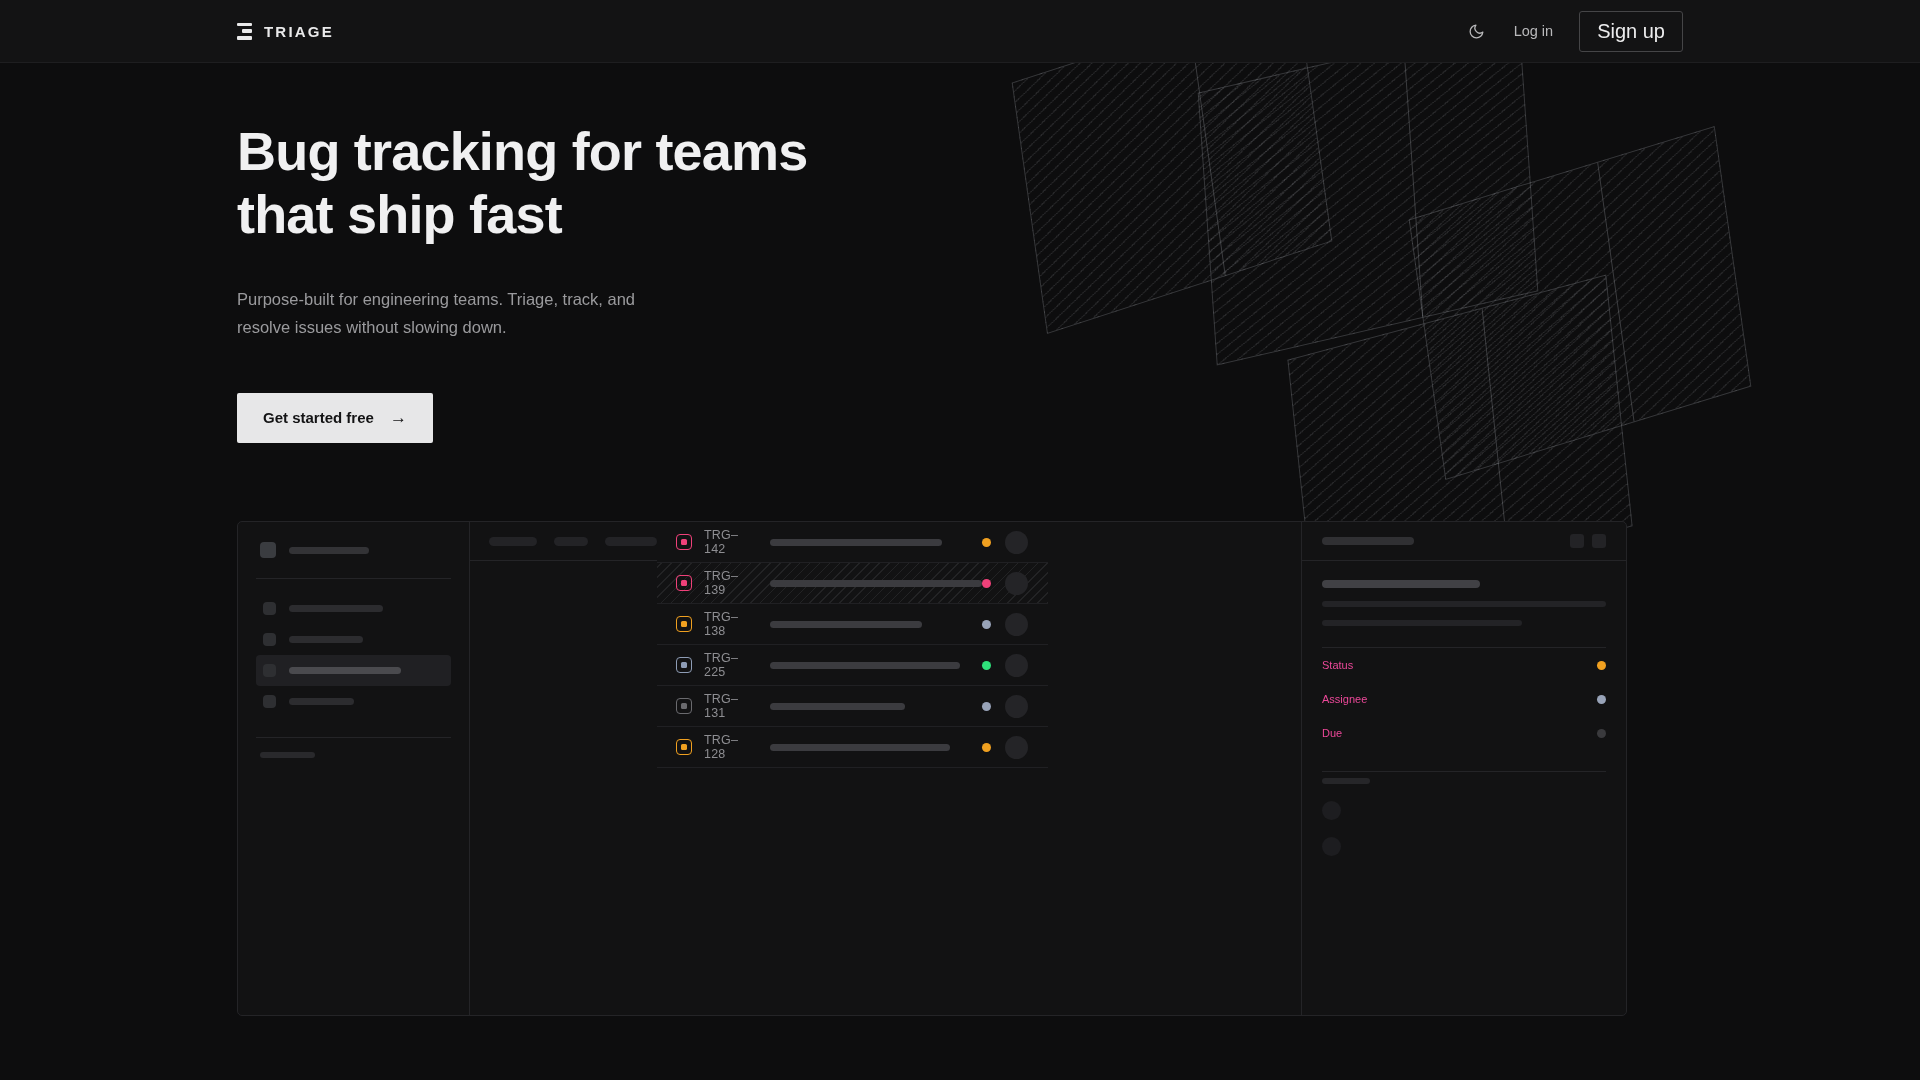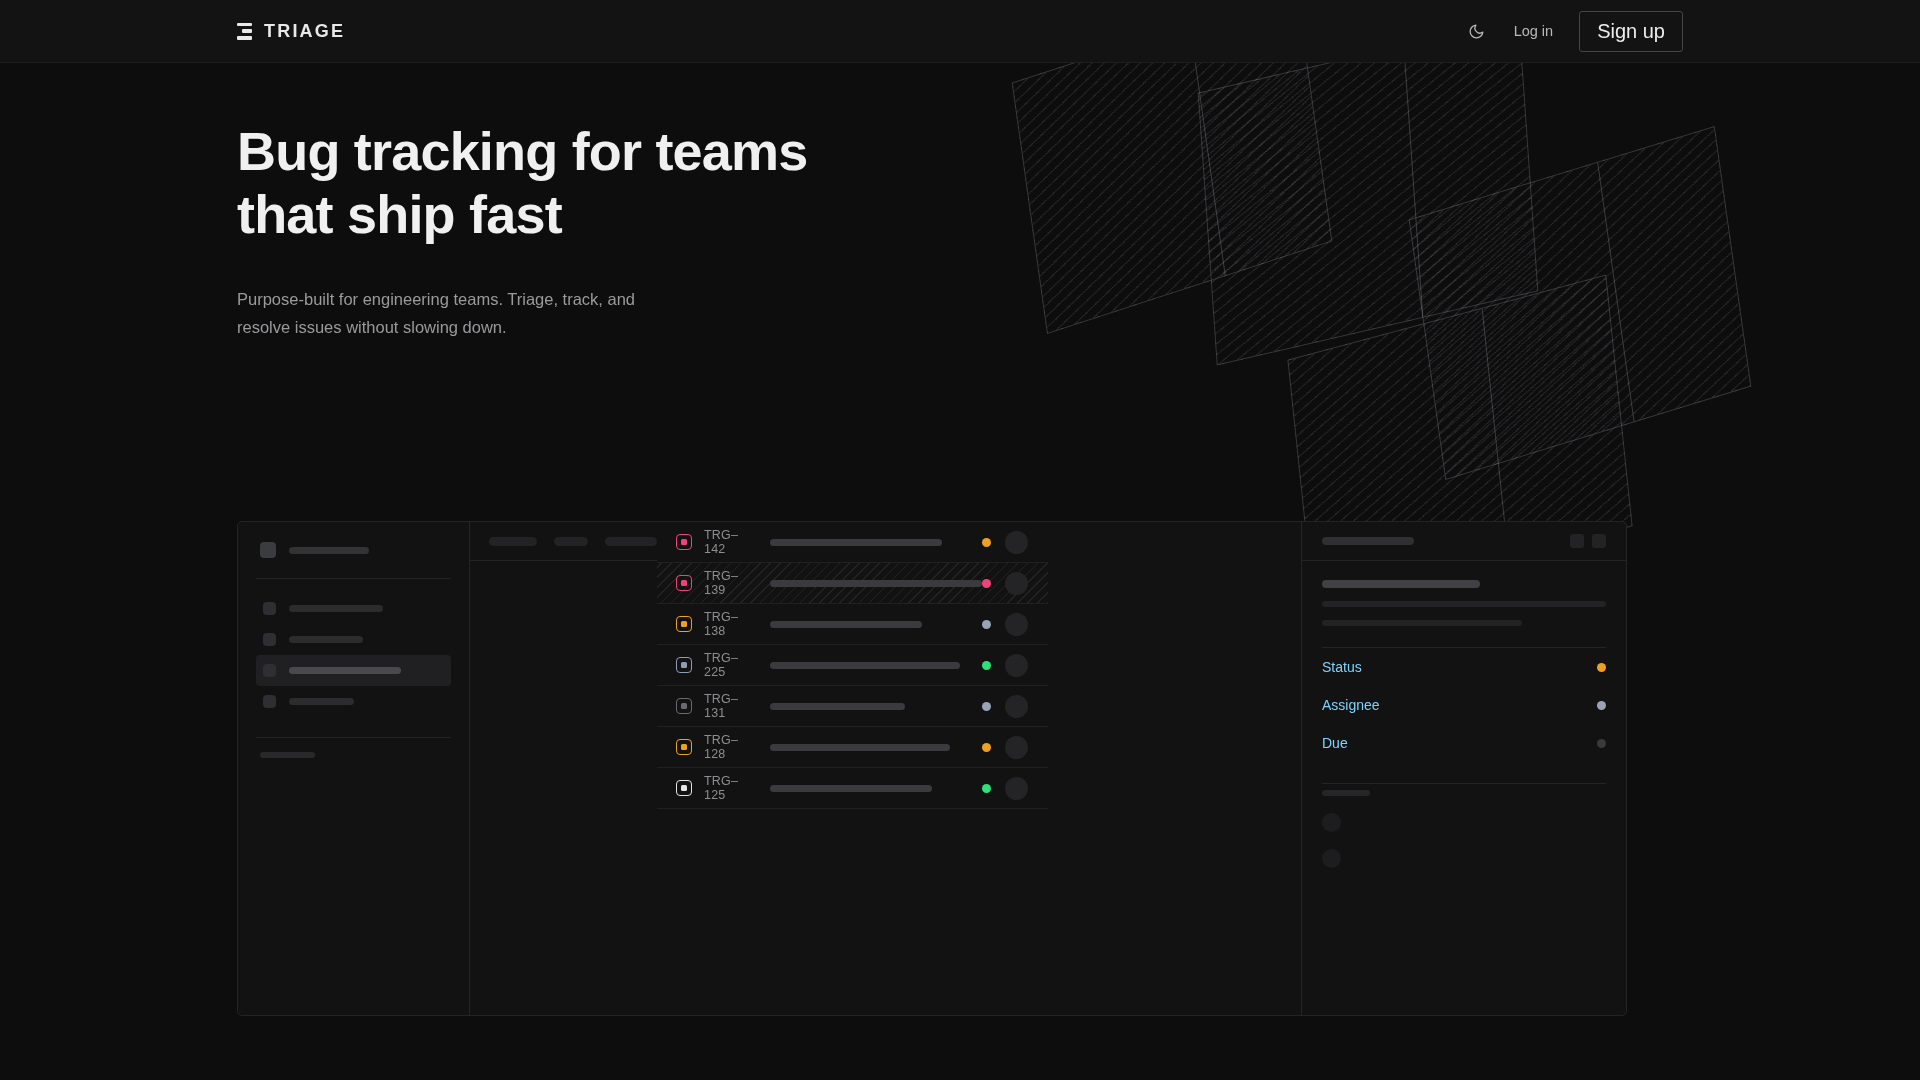--- a/index.html
+++ b/index.html
@@ -19,21 +19,21 @@
     border-bottom:1px solid #1e1e20;
     z-index:30;
   }
   .brand { display:flex; align-items:center; gap:12px; margin-left:237px; }
   .brand-mark { width:15px; height:17px; display:flex; flex-direction:column; justify-content:space-between; }
   .brand-mark i { display:block; height:3.5px; background:#e9e9ea; border-radius:1px; }
   .brand-mark i:nth-child(1){ width:15px; }
   .brand-mark i:nth-child(2){ width:10px; margin-left:5px; }
   .brand-mark i:nth-child(3){ width:15px; }
   .brand-name {
-    font-size:18px; font-weight:700; letter-spacing:2.2px; color:#e9e9ea;
+    font-size:15px; font-weight:700; letter-spacing:2.2px; color:#e9e9ea;
   }
   .header-right {
     margin-left:auto; margin-right:237px;
     display:flex; align-items:center; gap:26px;
   }
   .moon-btn { width:22px; height:22px; display:flex; align-items:center; justify-content:center; cursor:pointer; }
   .login-link { font-size:14.5px; color:#b9b9bb; cursor:pointer; }
   .signup-btn {
     font-size:20px; color:#ededee;
     border:1px solid #454547; border-radius:3px;
@@ -169,21 +169,21 @@
   .detail-actions { margin-left:auto; display:flex; gap:8px; }
   .sq-btn { width:14px; height:14px; border-radius:3px; background:#232326; }
   .detail-body { padding:19px 20px 0 20px; }
   .d-title { height:8px; width:158px; border-radius:4px; background:#414145; }
   .d-line { height:6px; border-radius:3px; background:#232326; margin-top:13px; }
   .d-div { height:1px; background:#242427; margin:21px 0 0 0; }
   .meta-row {
     display:flex; align-items:center; justify-content:space-between;
     padding:11px 0;
   }
-  .meta-label { font-size:14px; color:#7dd3fc; }
+  .meta-label { font-size:11px; color:#ec4899; }
   .meta-dot { width:9px; height:9px; border-radius:50%; }
   .act-label { height:6px; width:48px; border-radius:3px; background:#262629; margin-top:6px; }
   .act-avatar { width:19px; height:19px; border-radius:50%; background:#1d1d20; margin-top:17px; }
 </style>
 </head>
 <body>
 
 <div class="page">
 
   <div class="header">
@@ -219,20 +219,24 @@
     <div class="sheet sheet-d">
         <span class="fold"></span>
       </div>
   </div>
 
   <div class="hero">
     <h1>Bug tracking for teams
 that ship fast</h1>
     <p>Purpose-built for engineering teams. Triage, track, and
 resolve issues without slowing down.</p>
+    <button class="cta">
+      <span>Get started free</span>
+      <span class="arrow">→</span>
+    </button>
   </div>
 
   <div class="app">
 
     <div class="app-sidebar">
       <div class="ws-head">
         <span class="ws-avatar"></span>
         <span class="ws-bar"></span>
       </div>
       <div class="side-div"></div>
@@ -326,31 +330,20 @@
             </span>
           </div>
           <div class="row">
             <span class="row-badge" style="border:1px solid #f0a020">
               <i style="background:#f0a020"></i>
             </span>
             <span class="row-id">TRG–128</span>
             <span class="row-title" style="width:180px"></span>
             <span class="row-right">
               <span class="status-dot" style="background:#f0a020"></span>
-              <span class="row-avatar"></span>
-            </span>
-          </div>
-          <div class="row">
-            <span class="row-badge" style="border:1px solid #e4e4e6">
-              <i style="background:#e4e4e6"></i>
-            </span>
-            <span class="row-id">TRG–125</span>
-            <span class="row-title" style="width:162px"></span>
-            <span class="row-right">
-              <span class="status-dot" style="background:#2fe07a"></span>
               <span class="row-avatar"></span>
             </span>
           </div>
         </div>
     </div>
 
     <div class="app-detail">
       <div class="detail-head">
         <span class="detail-title-bar"></span>
         <span class="detail-actions">

